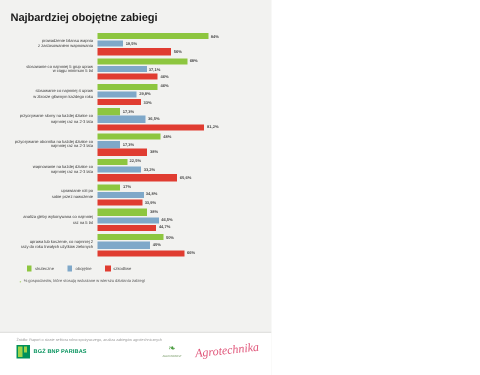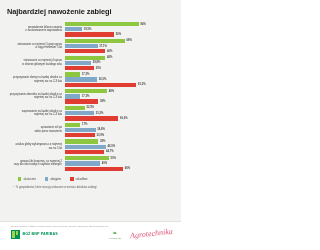--- a/index.html
+++ b/index.html
@@ -208,21 +208,21 @@
     white-space: nowrap;
     transform: rotate(-6deg);
   }
 </style>
 </head>
 <body>
 
 <div class="page">
 
   <div class="title-bar">
-    <div class="title">Najbardziej nawożenie zabiegi</div>
+    <div class="title">Najbardziej obojętne zabiegi</div>
   </div>
 
   <div class="chart" id="chart">
       <div class="group">
         <div class="glabel">
           <span>prowadzenie bilansu wapnia</span>
           <span>z zastosowaniem wapnowania</span>
         </div>
         <div class="bars">
           <div class="barrow">

